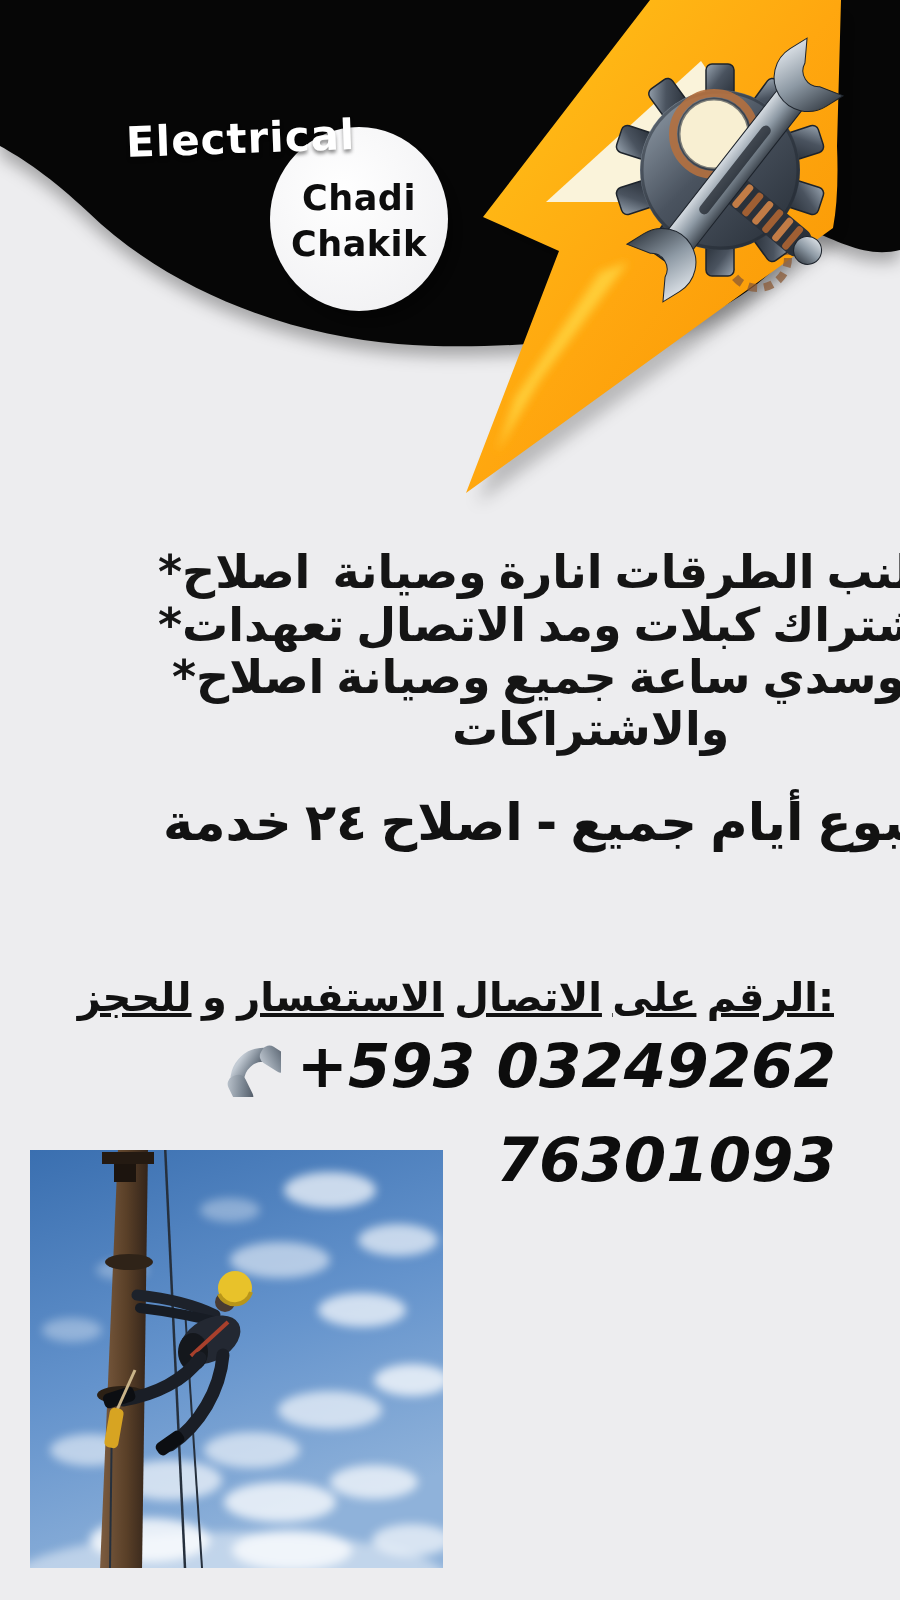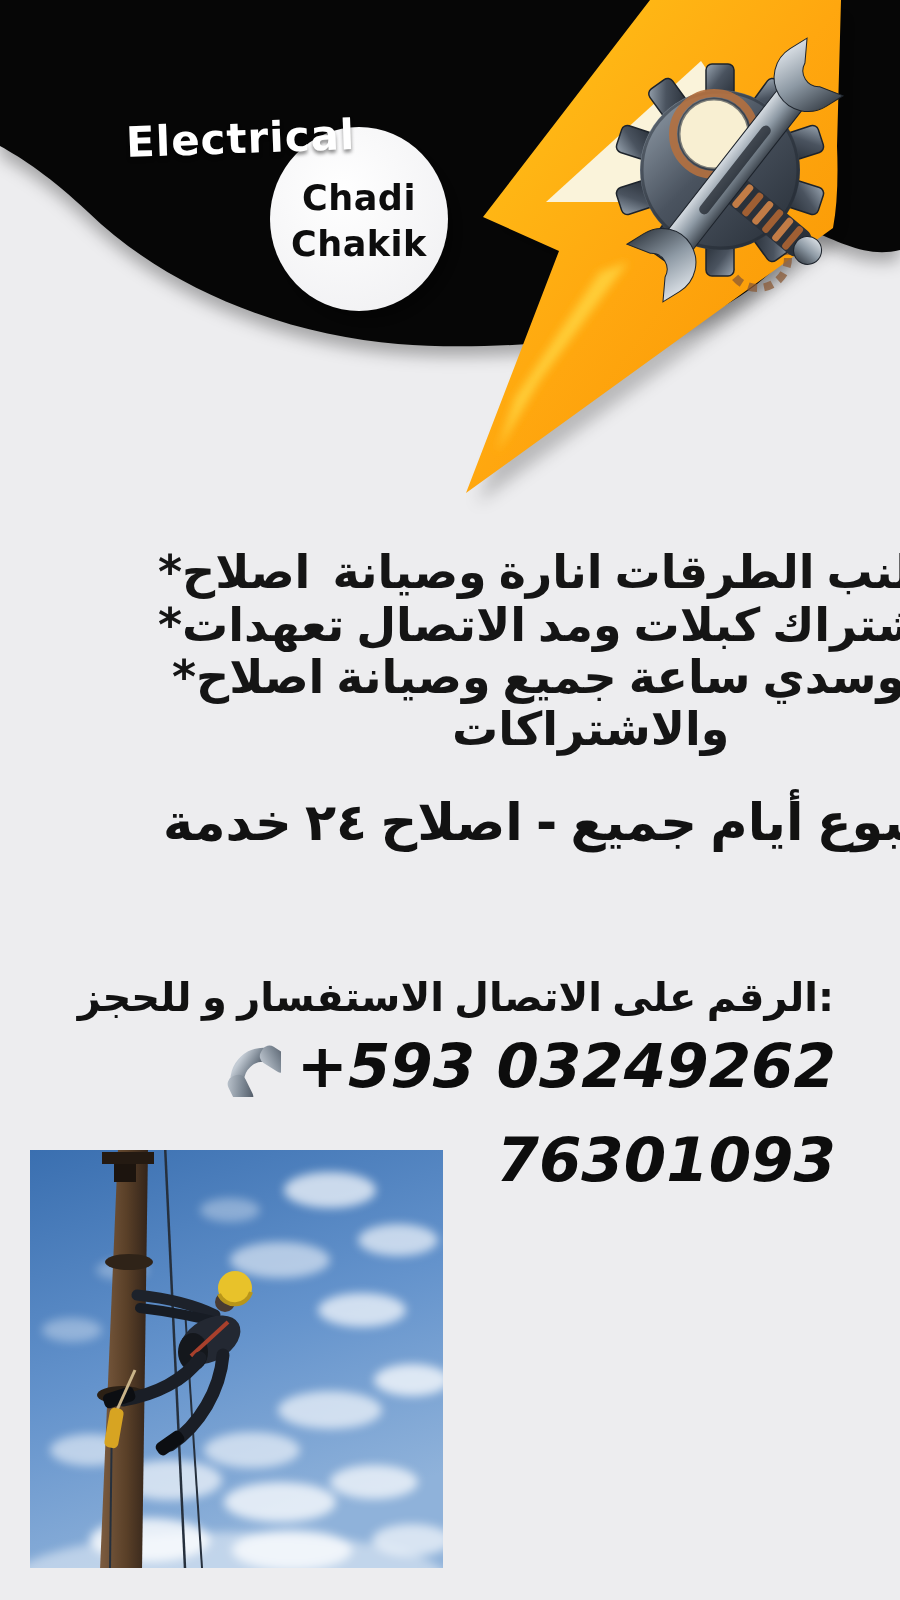--- a/index.html
+++ b/index.html
@@ -24,21 +24,21 @@
   
   .ar{display:flex;direction:ltr;gap:.26em;font-weight:bold;color:#151515;white-space:nowrap;}
   .ar .w{unicode-bidi:isolate;direction:ltr;display:inline-block;}
   .svc{font-size:46px;}
   .svc1{left:158px;top:545px;}
   .svc1 .w:first-child{margin-right:.22em;}
   .svc2{left:158px;top:598px;}
   .svc3{left:172px;top:650px;}
   .svc4{left:452px;top:702px;}
   .hours{left:163px;top:793px;font-size:51px;color:#121212;}
-  .contact-heading{top:974px;right:66px;font-size:40px;color:#121212;}
+  .contact-heading{top:974px;right:66px;font-size:40px;color:#121212;text-decoration:underline;}
 
   .phone-row{right:64px;display:flex;align-items:center;gap:16px;}
   .phone-row1{top:1030px;}
   .phone-row2{top:1092px;margin-top:32px;}
   .phone-num{font-size:61px;font-weight:bold;font-style:italic;color:#0d0d0d;
              letter-spacing:0px;white-space:nowrap;}
 
   #photo{left:30px;top:1150px;}
 </style>
 </head>

